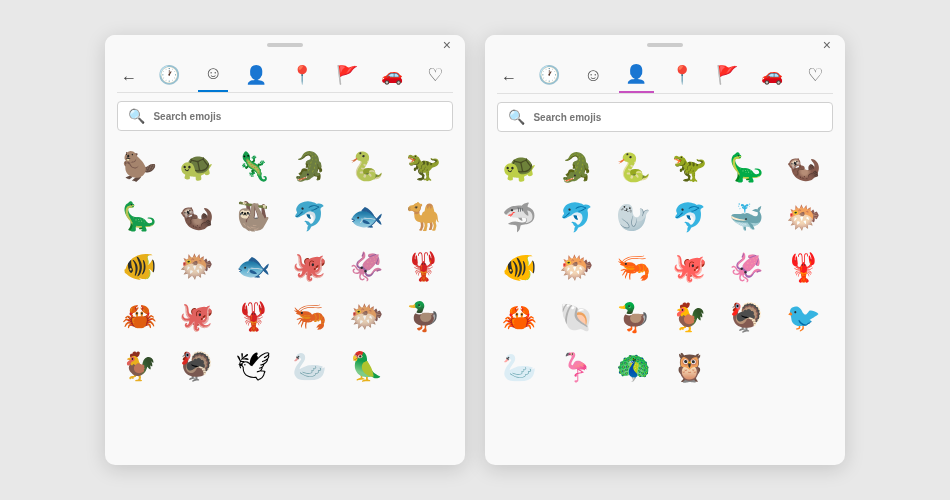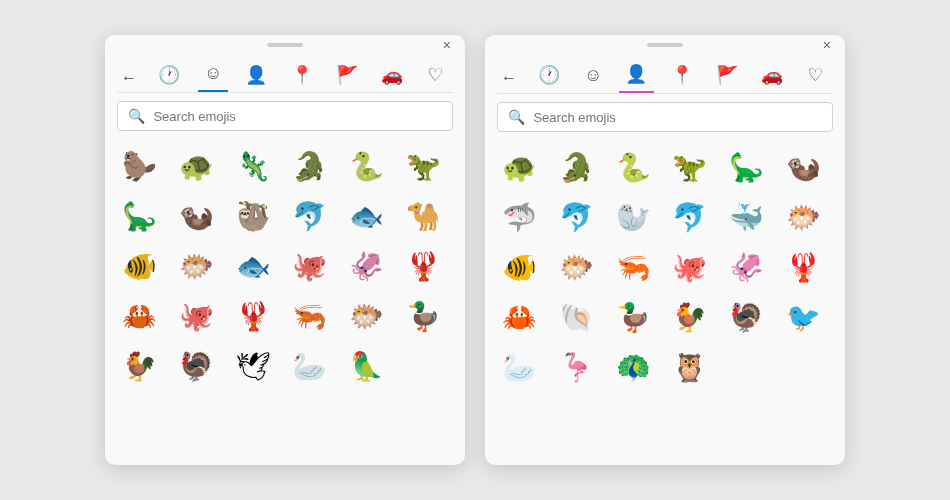--- a/index.html
+++ b/index.html
@@ -113,24 +113,25 @@
       padding: 6px 10px;
       gap: 8px;
     }
     .search-icon {
       color: #888;
       font-size: 14px;
     }
     .search-input {
       border: none;
       outline: none;
-      font-size: 13px;
+      font-size: 10px;
       color: #7f1d1d;
       background: transparent;
       width: 100%;
+      font-weight: bold;
     }
     .emoji-grid-container {
       flex: 1;
       overflow-y: auto;
       padding: 4px 12px 8px;
       position: relative;
     }
     .emoji-grid-container::-webkit-scrollbar {
       width: 6px;
     }

